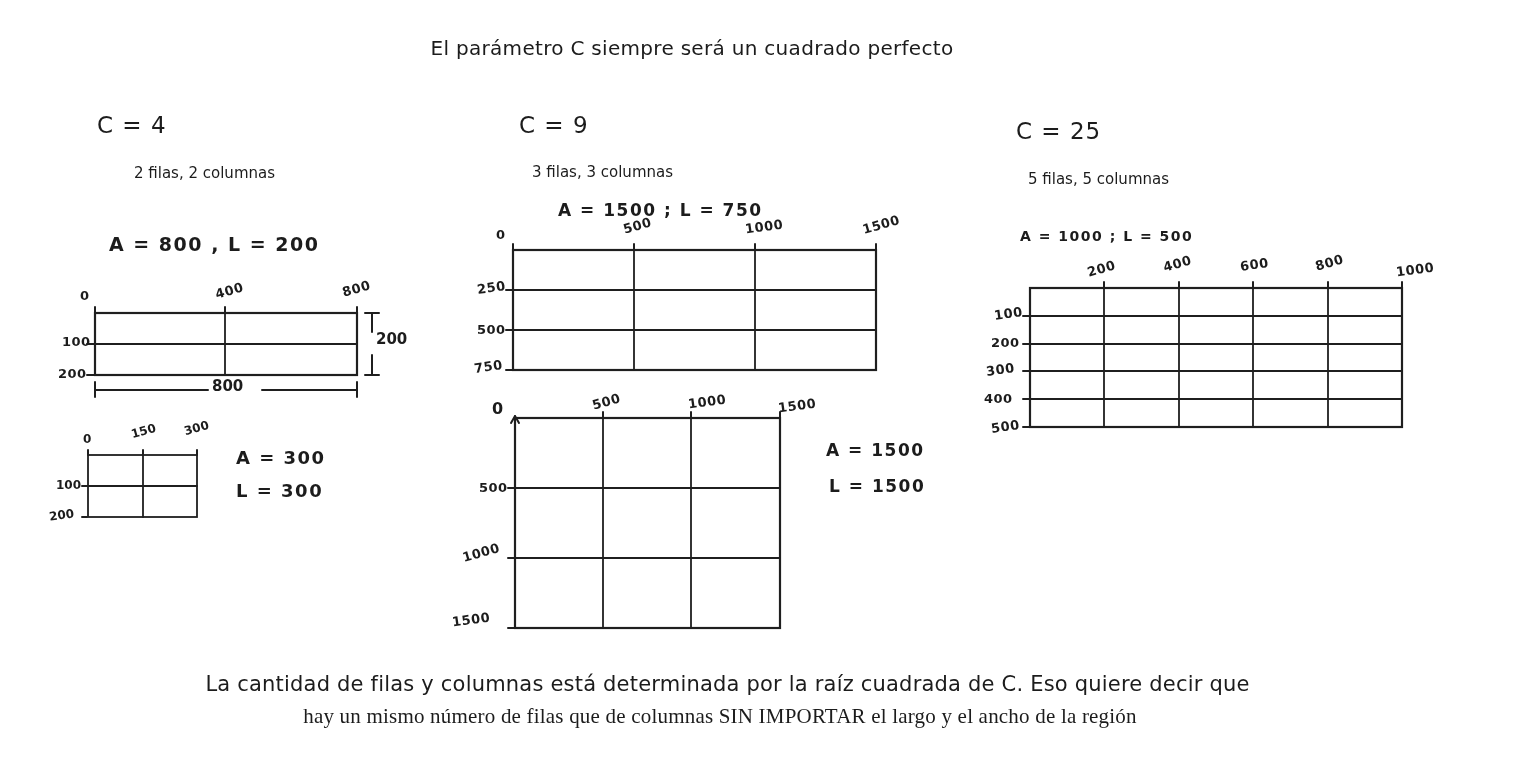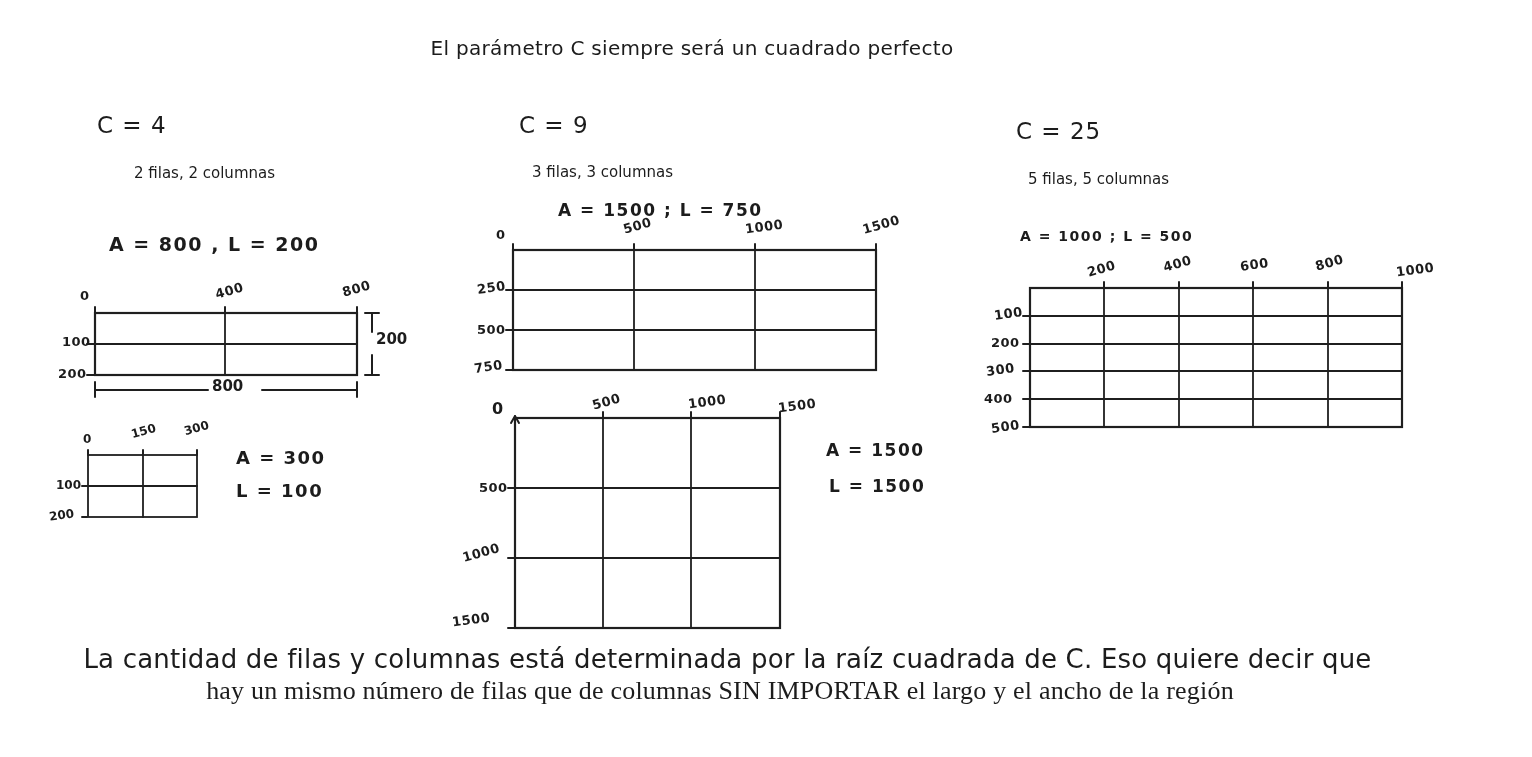--- a/index.html
+++ b/index.html
@@ -12,21 +12,21 @@
   .center-block{text-align:center;}
   .heading{font-size:23px;letter-spacing:1px;}
   .sub{font-size:15px;}
   .params{font-size:19px;font-weight:700;letter-spacing:1.5px;}
   .side{font-size:18px;font-weight:700;letter-spacing:1.5px;}
   .lbl{font-size:13px;font-weight:700;letter-spacing:.5px;}
   .lbl-s{font-size:12px;font-weight:700;}
   .lbl-m{font-size:15px;font-weight:700;}
   .rot{transform:rotate(-16deg);display:inline-block;}
   .rot8{transform:rotate(-8deg);display:inline-block;}
-  .note{font-size:26px;letter-spacing:.2px;}
+  .note{font-size:21px;letter-spacing:.2px;margin-top:28px;}
   svg{position:absolute;overflow:visible;}
   svg line, svg rect, svg path{stroke:#1f1f1f;fill:none;stroke-linecap:round;}
   .bd{stroke-width:2.2;}
   .in{stroke-width:1.8;}
   .tk{stroke-width:2;}
 </style>
 </head>
 <body>
 
 <div class="abs center-block title" style="left:0;top:36px;width:1384px;">El parámetro C siempre será un cuadrado perfecto</div>
@@ -76,21 +76,21 @@
   <line class="tk" x1="2" y1="41" x2="7" y2="41"></line>
   <line class="tk" x1="2" y1="72" x2="7" y2="72"></line>
 </svg>
 
 <span class="abs lbl-s" style="left:83px;top:432px;">0</span>
 <span class="abs lbl-s rot" style="left:131px;top:424px;">150</span>
 <span class="abs lbl-s rot" style="left:184px;top:421px;">300</span>
 <span class="abs lbl-s" style="left:56px;top:478px;">100</span>
 <span class="abs lbl-s rot8" style="left:49px;top:508px;">200</span>
 <span class="abs side" style="left:236px;top:447px;">A = 300</span>
-<span class="abs side" style="left:236px;top:480px;">L = 100</span>
+<span class="abs side" style="left:236px;top:480px;">L = 300</span>
 
 <div class="abs heading" style="left:519px;top:112px;">C = 9</div>
 <div class="abs sub" style="left:532px;top:163px;">3 filas, 3 columnas</div>
 <div class="abs params" style="left:558px;top:200px;font-size:17px;">A = 1500 ;   L = 750</div>
 
 <svg style="left:505px;top:240px;" width="385" height="140">
   <rect class="bd" x="8" y="10" width="363" height="120"></rect>
   <line class="in" x1="129" y1="10" x2="129" y2="130"></line>
   <line class="in" x1="250" y1="10" x2="250" y2="130"></line>
   <line class="in" x1="8" y1="50" x2="371" y2="50"></line>

